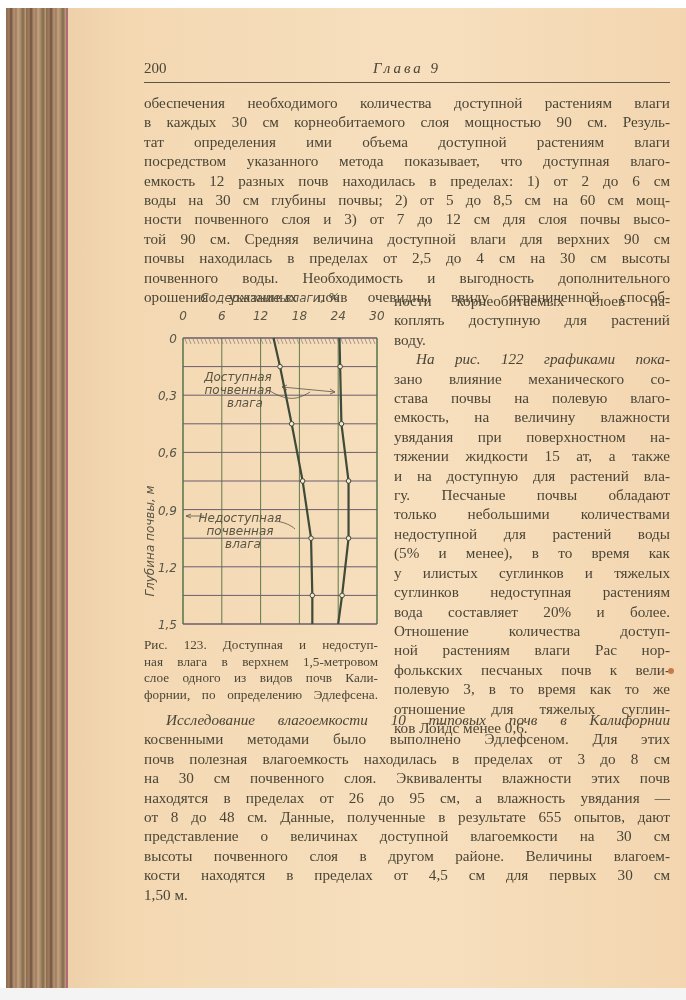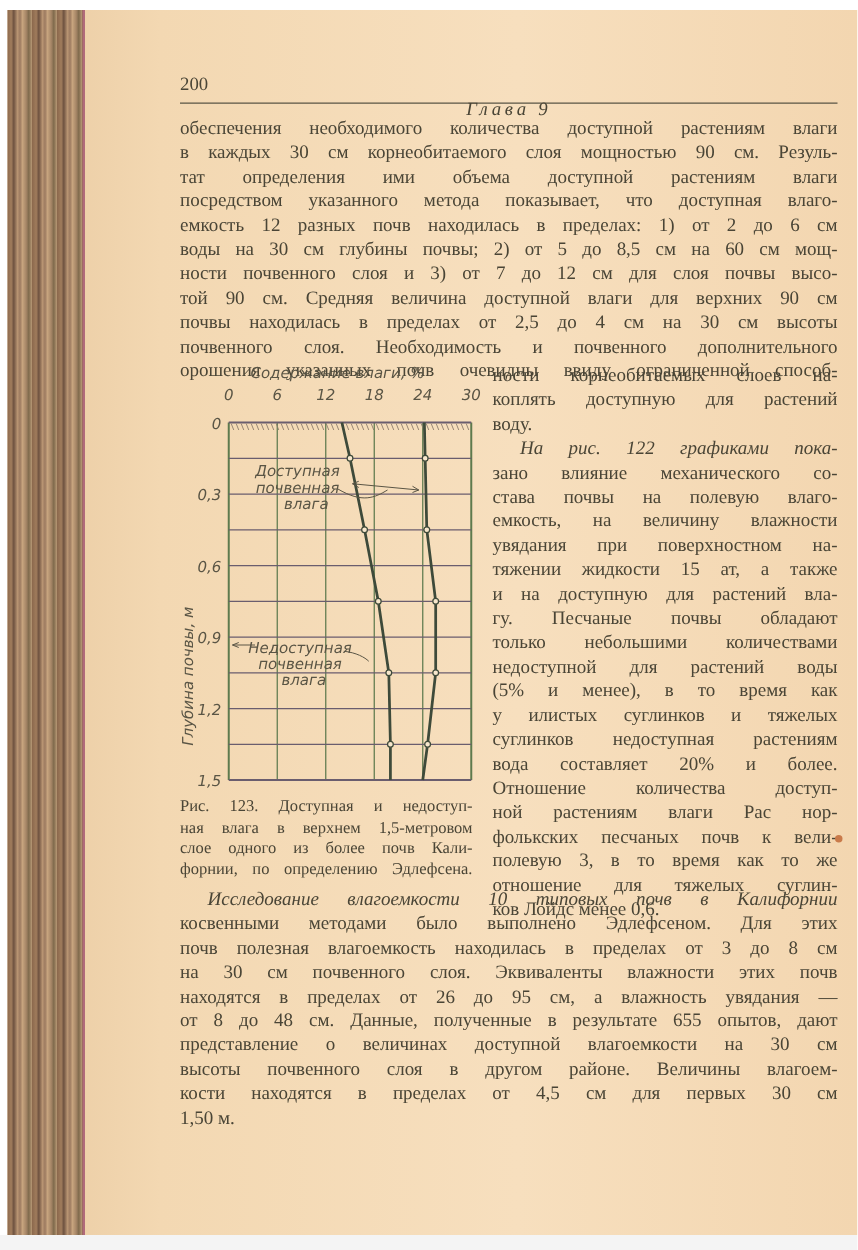--- a/index.html
+++ b/index.html
@@ -24,21 +24,21 @@
   }
   .bottom-strip {
     position:absolute; left:0; top:988px; width:686px; height:12px; background:#f4f4f4;
   }
   .page { position:absolute; left:0; top:0; width:686px; height:1000px; color:#4a4536; }
   .header {
     position:absolute; left:144px; top:58px; width:526px; height:24px;
     border-bottom:1px solid #5a5545;
   }
   .pgnum { position:absolute; left:0; top:2px; font-size:15px; }
-  .chap { position:absolute; left:0; right:0; top:2px; text-align:center; font-style:italic; font-size:15px; letter-spacing:3px;margin-top:20px; }
+  .chap { position:absolute; left:0; right:0; top:2px; text-align:center; font-style:italic; font-size:15px; letter-spacing:3px; }
   .text {
     position:absolute; font-size:15.2px; line-height:19.4px; text-align:justify;
     text-align-last:justify;
   }
   .line { display:block; text-align:justify; text-align-last:justify; white-space:nowrap; }
   .line.l { text-align-last:left; }
   .line.ind { text-indent:22px;font-style:italic; }
   .cap { position:absolute; left:144px; top:637px; width:234px; font-size:13.2px; line-height:16.5px; }
   .chart { position:absolute; left:140px; top:288px; width:250px; height:345px; }
   .chart text { font-family: "DejaVu Sans", sans-serif; font-style:italic; fill:#5a5545; }
@@ -62,21 +62,21 @@
   <div class="text" id="p-top" style="left:144px; top:93px; width:526px;">
       <span class="line">обеспечения необходимого количества доступной растениям влаги</span>
       <span class="line">в каждых 30 см корнеобитаемого слоя мощностью 90 см. Резуль-</span>
       <span class="line">тат определения ими объема доступной растениям влаги</span>
       <span class="line">посредством указанного метода показывает, что доступная влаго-</span>
       <span class="line">емкость 12 разных почв находилась в пределах: 1) от 2 до 6 см</span>
       <span class="line">воды на 30 см глубины почвы; 2) от 5 до 8,5 см на 60 см мощ-</span>
       <span class="line">ности почвенного слоя и 3) от 7 до 12 см для слоя почвы высо-</span>
       <span class="line">той 90 см. Средняя величина доступной влаги для верхних 90 см</span>
       <span class="line">почвы находилась в пределах от 2,5 до 4 см на 30 см высоты</span>
-      <span class="line">почвенного слоя. Необходимость и почвенного дополнительного</span>
+      <span class="line">почвенного воды. Необходимость и выгодность дополнительного</span>
       <span class="line">орошения указанных почв очевидны ввиду ограниченной способ-</span>
     </div>
 
   <div class="text" id="p-right" style="left:394px; top:291px; width:276px;">
       <span class="line">ности корнеобитаемых слоев на-</span>
       <span class="line">коплять доступную для растений</span>
       <span class="line l">воду.</span>
       <span class="line ind">На рис. 122 графиками пока-</span>
       <span class="line">зано влияние механического со-</span>
       <span class="line">става почвы на полевую влаго-</span>
@@ -157,21 +157,21 @@
         <text x="103" y="260" text-anchor="middle" font-size="12">влага</text>
         <line x1="46" y1="228" x2="64" y2="228" stroke="#5a5545" stroke-width="0.8"></line>
         <path d="M46 228 l5 -2 M46 228 l5 2" stroke="#5a5545" stroke-width="0.8"></path>
         <path d="M135 233 C 145 234, 152 238, 155 241" stroke="#5a5545" fill="none" stroke-width="0.8"></path>
       </svg>
   </div>
 
   <div class="cap" id="caption">
       <span class="line">Рис. 123. Доступная и недоступ-</span>
       <span class="line">ная влага в верхнем 1,5-метровом</span>
-      <span class="line">слое одного из более почв Кали-</span>
+      <span class="line">слое одного из видов почв Кали-</span>
       <span class="line">форнии, по определению Эдлефсена.</span>
     </div>
 
   <div class="text" id="p-bottom" style="left:144px; top:710px; width:526px;">
       <span class="line ind">Исследование влагоемкости 10 типовых почв в Калифорнии</span>
       <span class="line">косвенными методами было выполнено Эдлефсеном. Для этих</span>
       <span class="line">почв полезная влагоемкость находилась в пределах от 3 до 8 см</span>
       <span class="line">на 30 см почвенного слоя. Эквиваленты влажности этих почв</span>
       <span class="line">находятся в пределах от 26 до 95 см, а влажность увядания —</span>
       <span class="line">от 8 до 48 см. Данные, полученные в результате 655 опытов, дают</span>

